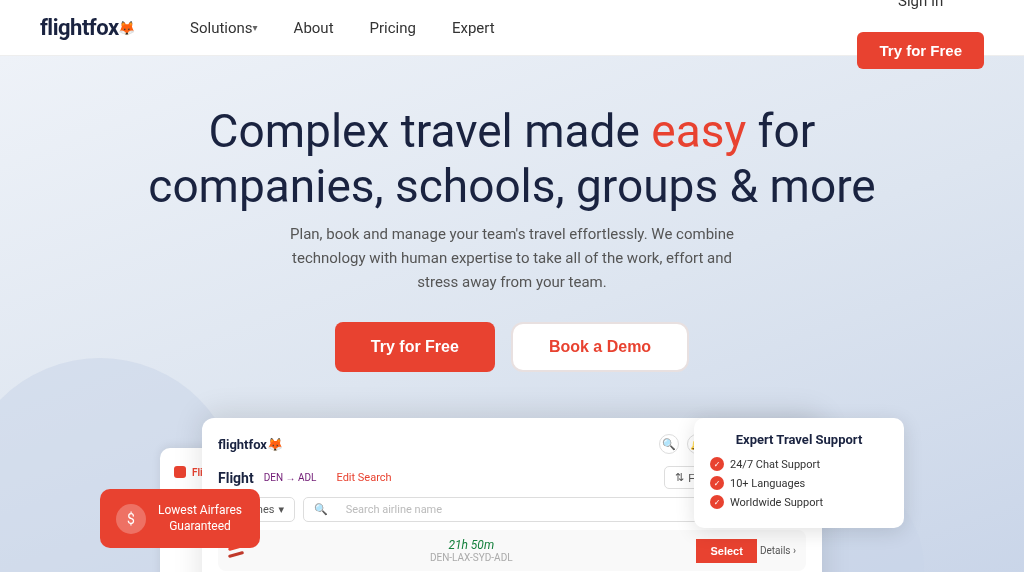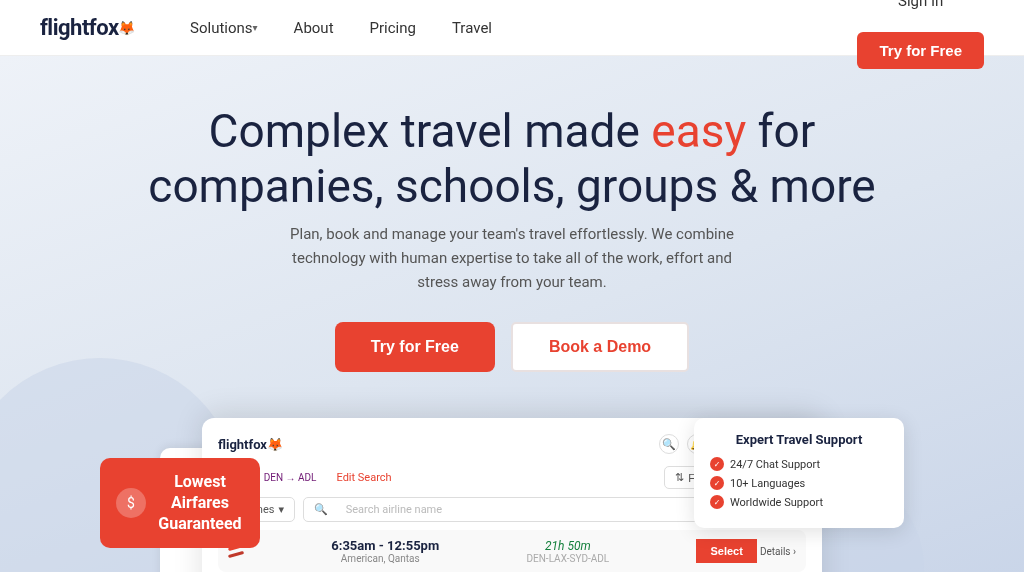--- a/index.html
+++ b/index.html
@@ -118,21 +118,21 @@
       border-radius: 8px;
       padding: 16px 36px;
       font-size: 16px;
       font-weight: 700;
       cursor: pointer;
     }
     .book-demo-btn {
       background: #fff;
       color: #e84230;
       border: 2px solid #e8e0e0;
-      border-radius: 5px;
+      border-radius: 12px;
       padding: 14px 36px;
       font-size: 16px;
       font-weight: 600;
       cursor: pointer;
     }
 
     
     .mockup-area {
       position: relative;
       display: flex;
@@ -407,22 +407,22 @@
       height: 30px;
       background: rgba(255,255,255,0.25);
       border-radius: 50%;
       display: flex;
       align-items: center;
       justify-content: center;
       font-size: 14px;
       flex-shrink: 0;
     }
     .badge-text {
-      font-size: 16px;
-      font-weight: 700;
+      font-size: 12px;
+      font-weight: 400;
       line-height: 1.3;
     }
 
     
     .sidebar-sim {
       position: absolute;
       left: 140px;
       bottom: 0;
       width: 100px;
       height: 160px;
@@ -456,21 +456,21 @@
     <span class="logo-text">flightfox</span>
       <span style="color:#e84230;font-size:14px;font-weight:900;vertical-align:super;line-height:0;">🦊</span>
   </a>
   <div class="nav-links">
     <a class="nav-link nav-link-solutions" href="#">
       <span>Solutions</span>
       <span class="chevron">▾</span>
     </a>
     <a class="nav-link" href="#">About</a>
     <a class="nav-link" href="#">Pricing</a>
-    <a class="nav-link" href="#">Travel</a>
+    <a class="nav-link" href="#">Expert</a>
   </div>
   <div class="nav-right">
     <a class="sign-in-btn" href="#">Sign In</a>
     <button class="try-free-btn-nav">Try for Free</button>
   </div>
 </nav>
 
 <section class="hero">
   <h1 class="hero-title">
     <span>Complex travel made </span><span class="easy">easy</span><span> for</span><br>
@@ -543,24 +543,20 @@
           <span style="color:#bbb;margin-left:12px;">Search airline name</span>
         </div>
       </div>
       <div class="flight-row">
         <div class="airline-logo-qantas">
           <div>
             <div class="qantas-line1"></div>
             <div class="qantas-line2"></div>
           </div>
         </div>
-        <div style="margin-left:8px;">
-          <div class="flight-time">6:35am - 12:55pm</div>
-          <div class="flight-name">American, Qantas</div>
-        </div>
         <div style="text-align:center;margin:0 20px;">
           <div class="flight-duration">21h 50m</div>
           <div class="flight-route-code">DEN-LAX-SYD-ADL</div>
         </div>
         <div style="display:flex;align-items:center;">
           <button class="select-btn">Select</button>
           <span class="details-link">Details ›</span>
         </div>
       </div>
     </div>

